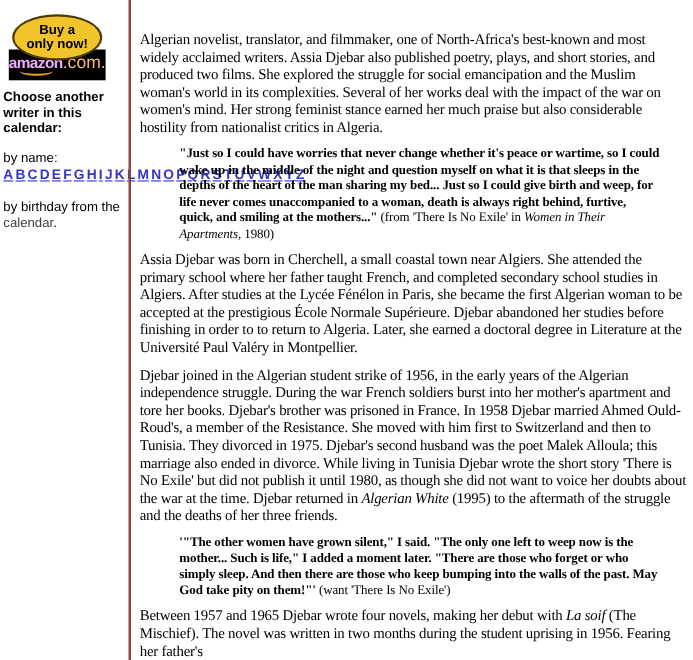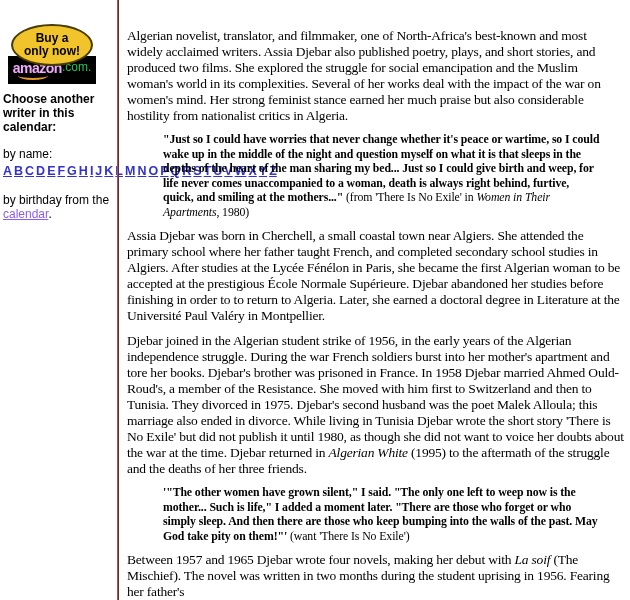--- a/index.html
+++ b/index.html
@@ -24,59 +24,59 @@
     align-items: center; justify-content: center;
     cursor: pointer;
   }
   .logo-line {
     font-family: "DejaVu Sans", sans-serif;
     font-weight: bold; font-size: 16px; line-height: 19px;
     color: #a2a2a2; letter-spacing: 1px;
     text-shadow: 1px 1px 1px #d2d2d2, -1px -1px 1px #5e5e5e;
   }
 
-  .amazon-badge { position: relative; width: 88px; height: 60px; margin: 24px 0 0 8px; cursor: pointer; }
+  .amazon-badge { position: relative; width: 88px; height: 60px; margin: 13px 0 0 8px; cursor: pointer; }
   .amazon-oval {
     position: absolute; top: 0; left: 3px; z-index: 2;
     width: 82px; height: 42px;
     background: #f0c42a;
     border: 2px solid #4a3c00;
     border-radius: 50%;
     display: flex; flex-direction: column; align-items: center; justify-content: center;
   }
   .amazon-oval span {
     font-family: "Liberation Sans", sans-serif;
     font-weight: bold; font-size: 12px; line-height: 13px; color: #000;
   }
   .amazon-bar {
     position: absolute; bottom: 0; left: 0;
     width: 88px; height: 28px;
     background: #000;
     display: flex; align-items: flex-start; justify-content: center;
     padding-top: 4px;
   }
   .amazon-brand { color: #f0abfc; font-weight: bold; font-size: 14px; letter-spacing: -0.5px; }
-  .amazon-domain { color: #22c55e; font-size: 12px; font-weight: normal; }
+  .amazon-domain { color: #fdba74; font-size: 16px; font-weight: normal; }
   .amazon-swoosh {
     position: absolute; left: 10px; bottom: 4px;
     width: 30px; height: 9px;
     border: 0; border-bottom: 2px solid #e89b20;
     border-radius: 0 0 50% 50%;
   }
 
   .side-text { margin: 8px 0 0 3px; width: 110px; font-size: 12px; line-height: 14px; color: #000; }
   .choose-heading { font-weight: bold; }
   .by-name { margin-top: 13px; }
   .letters { margin: 1px 0 0 3px; width: 108px; line-height: 15px; }
   .letters a {
     color: #3333cc; font-weight: bold; font-size: 12.5px;
     text-decoration: underline; margin-right: 2px; cursor: pointer;
   }
   .birthday { margin-top: 14px; }
-  .birthday a, .credits a { color: #8b5cf6; text-decoration: underline; cursor: pointer; }
+  .birthday a, .credits a { color: #404040; cursor: pointer; }
   .credits { margin-top: 17px; }
 
   
   .divider {
     position: absolute; left: 117px; top: 0;
     width: 2px; height: 600px;
     background: #6e2a2a;
     border-left: 1px solid #9a5a5a;
   }
 

